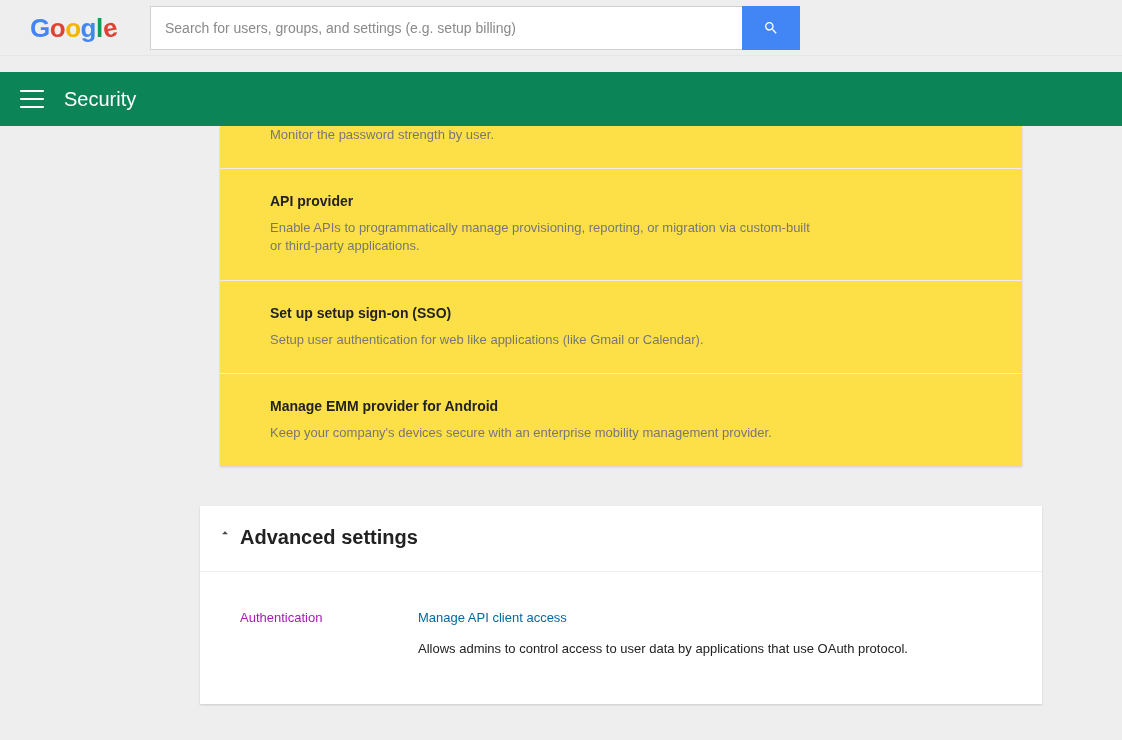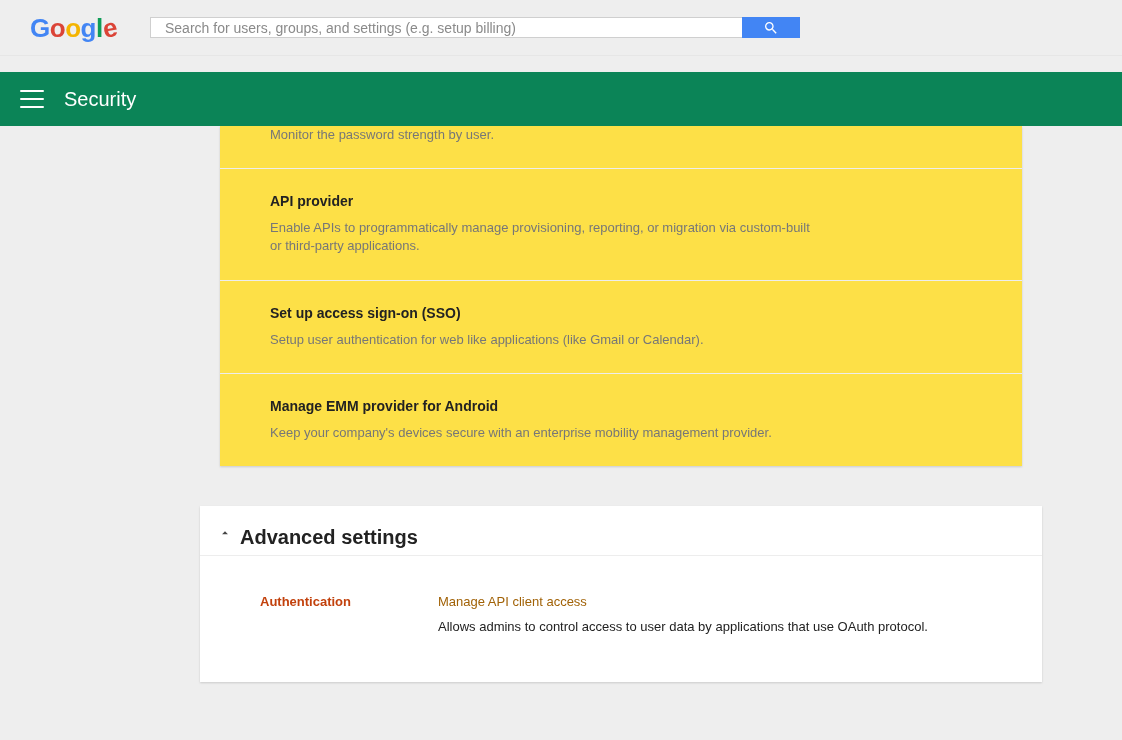--- a/index.html
+++ b/index.html
@@ -31,21 +31,21 @@
     }
     .logo span:nth-child(1){color:#4285F4;}
     .logo span:nth-child(2){color:#DB4437;}
     .logo span:nth-child(3){color:#F4B400;}
     .logo span:nth-child(4){color:#4285F4;}
     .logo span:nth-child(5){color:#0F9D58;}
     .logo span:nth-child(6){color:#DB4437; transform:rotate(-10deg); display:inline-block;}
     .search-wrap {
       display: flex;
       align-items: stretch;
-      height: 21px;
+      height: 44px;
     }
     .search-input {
       width: 592px;
       border: 1px solid #CFCFCF;
       border-right: none;
       padding: 0 14px;
       font-size: 14px;
       color: #222;
       outline: none;
     }
@@ -111,41 +111,40 @@
 
     .adv-card {
       width: 842px;
       margin: 40px 0 0 200px;
       background: #fff;
       box-shadow: 0 1px 2px rgba(0,0,0,0.15);
     }
     .adv-header {
       display: flex;
       align-items: flex-start;
-      padding: 20px 18px 6px;
+      padding: 20px 18px 22px;
       border-bottom: 1px solid #EDEDED;
       cursor: pointer;
     }
     .adv-header svg { width: 14px; height: 14px; fill: #444; margin-right: 8px; }
     .adv-title { font-size: 20px; color: #222; font-weight: bold; }
     .adv-body {
       padding: 38px 40px 48px;
       display: flex;
     }
     .adv-label {
       font-size: 13px;
-      font-weight: bold;
-      color: #c2410c;
+      font-weight: normal;
+      color: #a21caf;
       width: 178px;
       flex-shrink: 0;
-      margin-left: 20px;
     }
     .adv-content { font-size: 13px; color: #222; }
-    .adv-link { color: #a16207; cursor: pointer; text-decoration: none; }
-    .adv-text { margin-top: 10px; }
+    .adv-link { color: #0369a1; cursor: pointer; text-decoration: none; }
+    .adv-text { margin-top: 16px; }
   </style>
 </head>
 <body>
 
 <div class="topbar">
   <div class="logo">
     <span>G</span>
       <span>o</span>
       <span>o</span>
       <span>g</span>
@@ -175,21 +174,21 @@
 
   <div class="card-stack">
     <div class="card-item first">
       <div class="card-desc">Monitor the password strength by user.</div>
     </div>
     <div class="card-item">
       <div class="card-title">API provider</div>
       <div class="card-desc">Enable APIs to programmatically manage provisioning, reporting, or migration via custom-built or third-party applications.</div>
     </div>
     <div class="card-item">
-      <div class="card-title">Set up access sign-on (SSO)</div>
+      <div class="card-title">Set up setup sign-on (SSO)</div>
       <div class="card-desc">Setup user authentication for web like applications (like Gmail or Calendar).</div>
     </div>
     <div class="card-item">
       <div class="card-title">Manage EMM provider for Android</div>
       <div class="card-desc">Keep your company's devices secure with an enterprise mobility management provider.</div>
     </div>
   </div>
 
   <div class="adv-card">
     <div class="adv-header">

